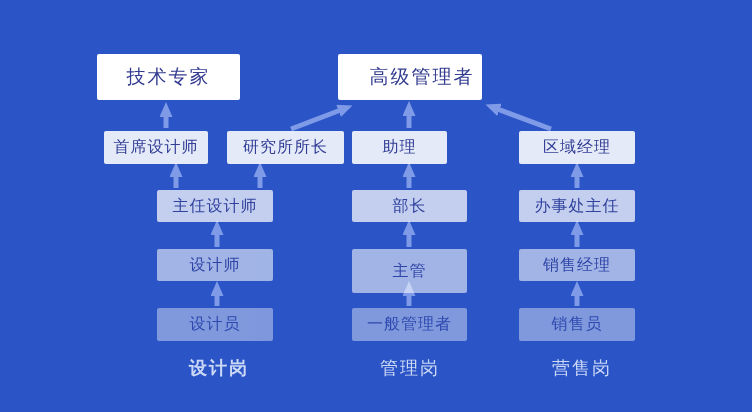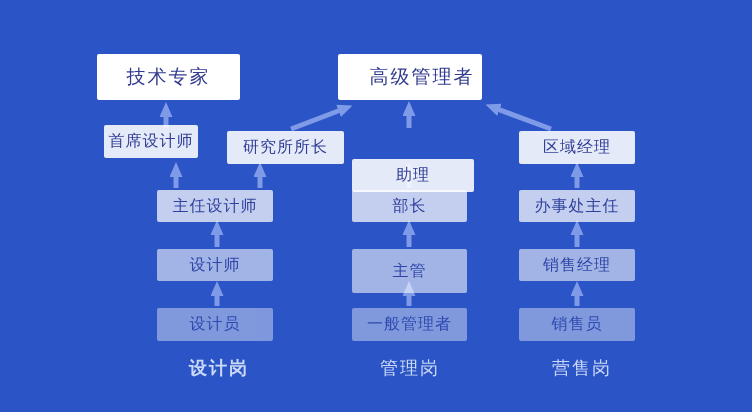--- a/index.html
+++ b/index.html
@@ -86,23 +86,23 @@
 
     <line x1="577" y1="306" x2="577" y2="288" marker-end="url(#ah)"></line>
     <line x1="577" y1="247" x2="577" y2="227" marker-end="url(#ah)"></line>
     <line x1="577" y1="188" x2="577" y2="169" marker-end="url(#ah)"></line>
     <line x1="551" y1="129" x2="492" y2="107" marker-end="url(#ah)"></line>
   </svg>
 
   <div class="box top-box" style="left:97px; top:54px; width:143px; height:46px;">技术专家</div>
   <div class="box top-box" style="left:338px; top:54px; width:144px; height:46px;padding-left:24px;">高级管理者</div>
 
-  <div class="box l2" style="left:104px; top:125px; width:94px; height:33px;">首席设计师</div>
+  <div class="box l2" style="left:104px; top:131px; width:104px; height:33px;">首席设计师</div>
   <div class="box l2" style="left:227px; top:131px; width:117px; height:33px;">研究所所长</div>
-  <div class="box l2" style="left:352px; top:131px; width:122px; height:33px;margin-top:28px;">助理</div>
+  <div class="box l2" style="left:352px; top:131px; width:95px; height:33px;">助理</div>
   <div class="box l2" style="left:519px; top:131px; width:116px; height:33px;">区域经理</div>
 
   <div class="box l3" style="left:157px; top:190px; width:116px; height:32px;">主任设计师</div>
   <div class="box l3" style="left:352px; top:190px; width:115px; height:32px;">部长</div>
   <div class="box l3" style="left:519px; top:190px; width:116px; height:32px;">办事处主任</div>
 
   <div class="box l4" style="left:157px; top:249px; width:116px; height:32px;">设计师</div>
   <div class="box l4" style="left:352px; top:249px; width:115px; height:44px;">主管</div>
   <div class="box l4" style="left:519px; top:249px; width:116px; height:32px;">销售经理</div>
 

